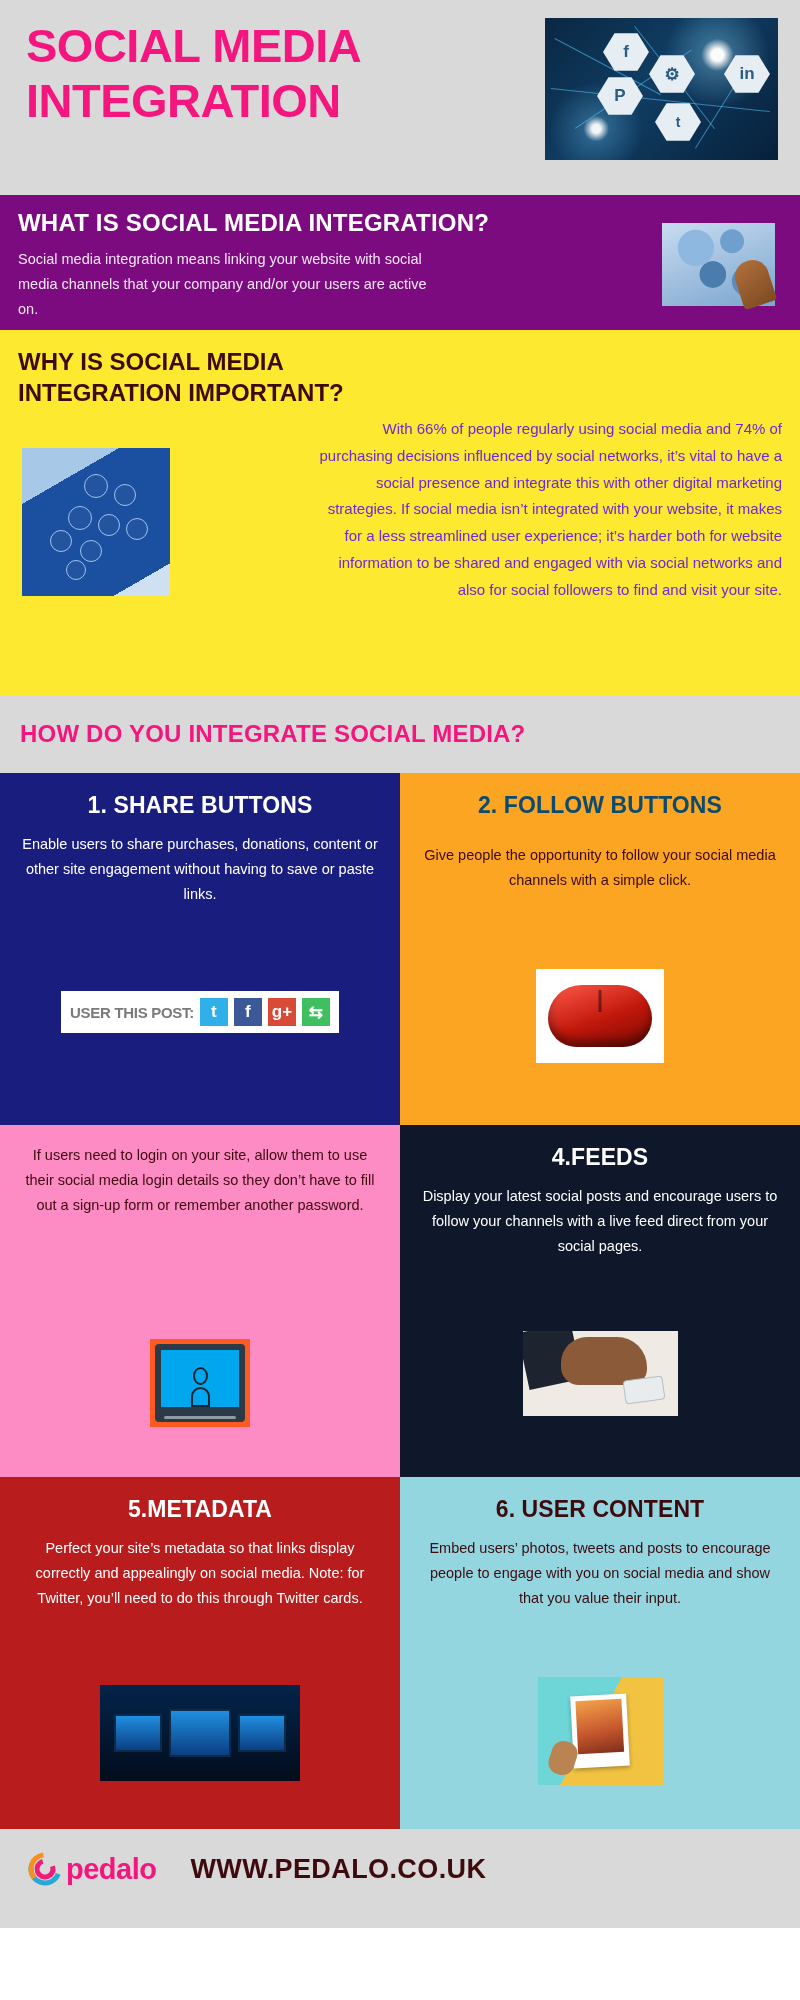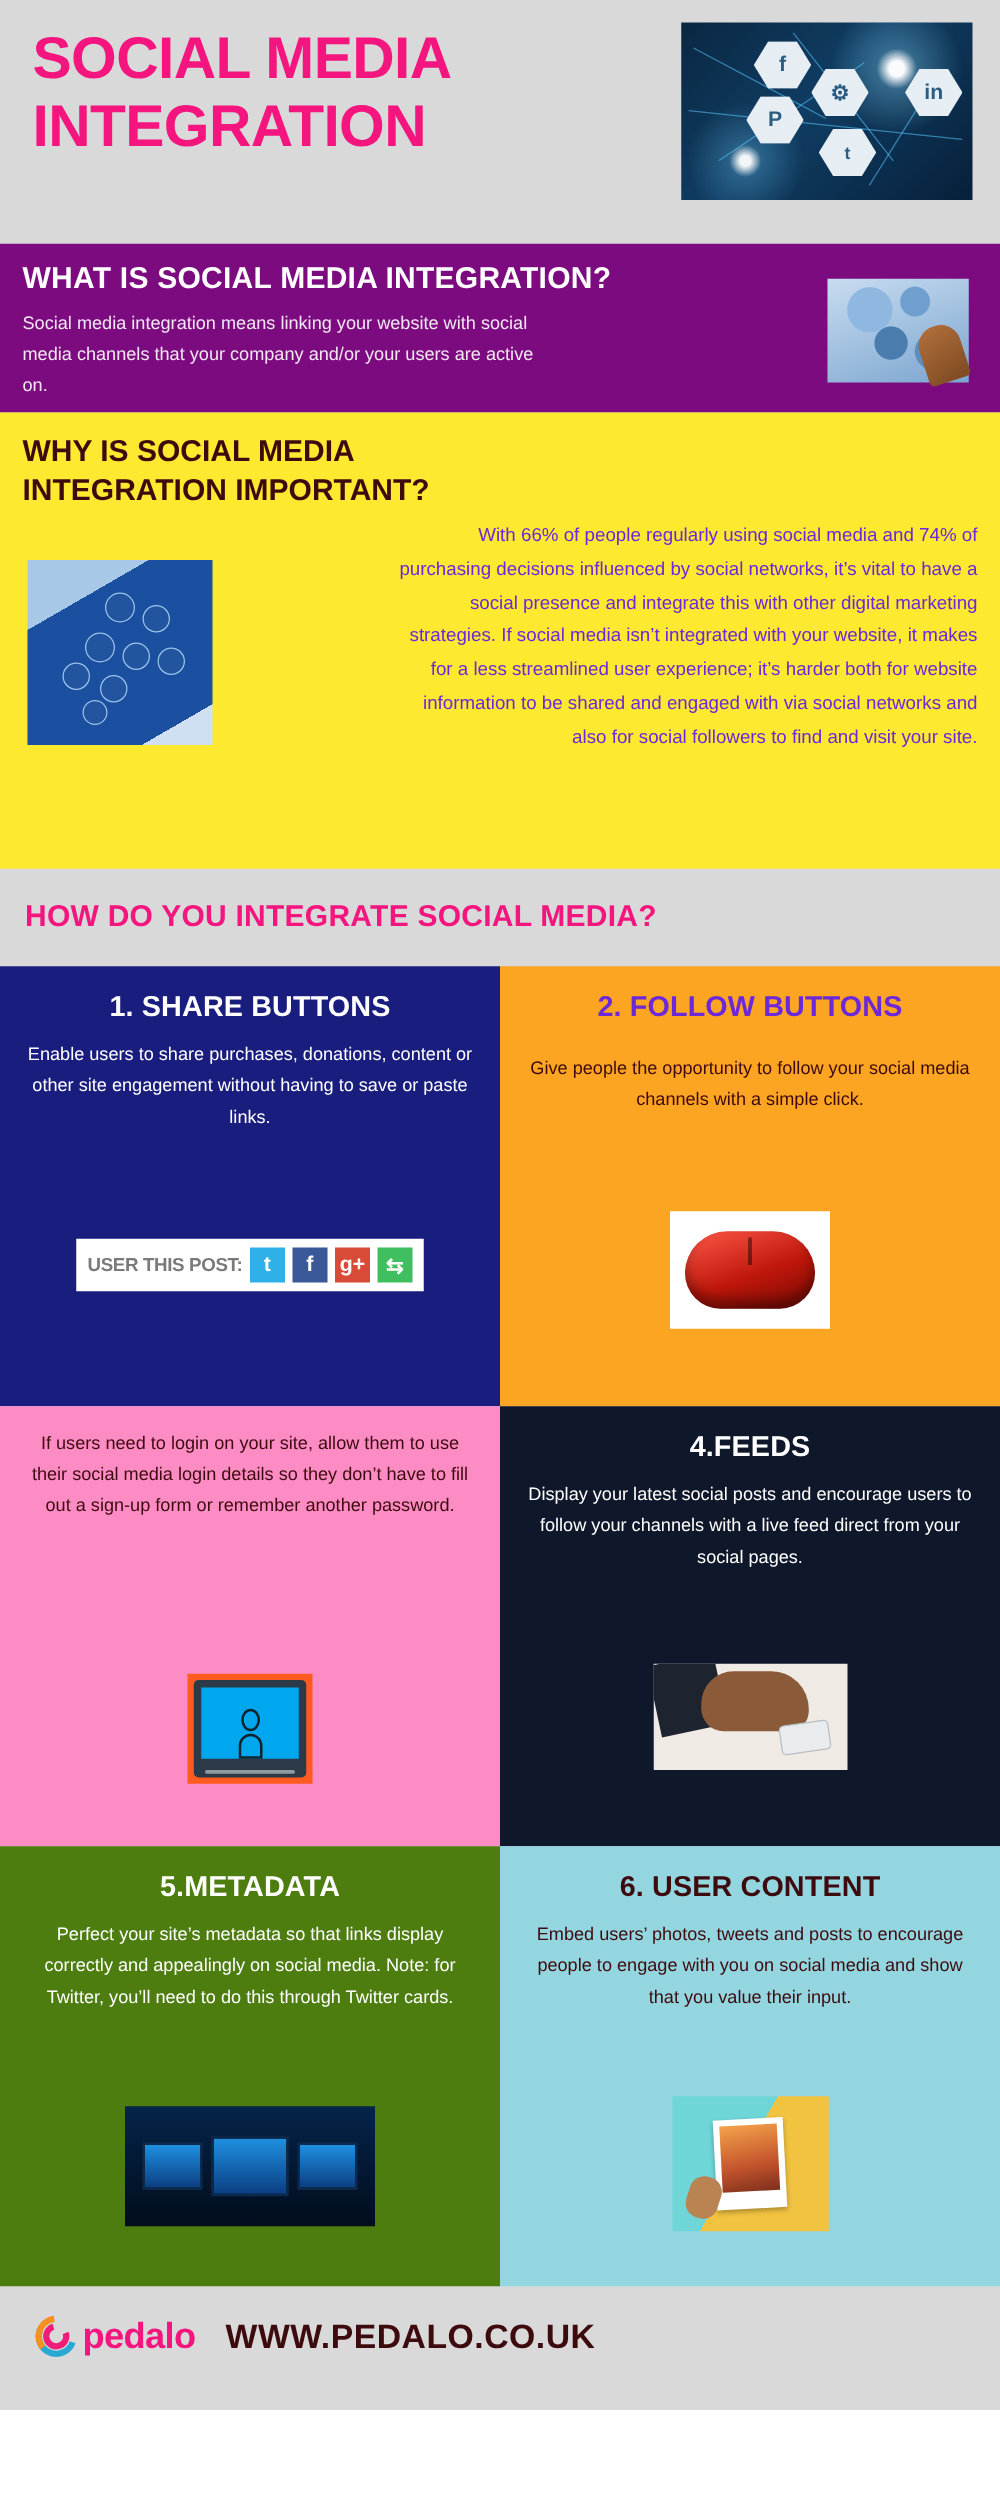--- a/index.html
+++ b/index.html
@@ -165,26 +165,26 @@
     margin-bottom: 13px;
     letter-spacing: 0.1px;
   }
   .card p {
     font-size: 14.5px;
     line-height: 1.72;
   }
   .c1 { background: #191d7e; color: #fff; }
   .c1 h3 { color: #ffffff; }
   .c2 { background: #fba522; color: #3d0a0e; }
-  .c2 h3 { color: #6d28d9; }
+  .c2 h3 { color: #0c4a6e; }
   .c3 { background: #fd8cc4; color: #3d0a0e; }
   .c3 h3 { color: #3d0a0e; }
   .c4 { background: #0f172a; color: #ffffff; }
   .c4 h3 { color: #ffffff; }
-  .c5 { background: #4d7c0f; color: #ffffff; }
+  .c5 { background: #b91c1c; color: #ffffff; }
   .c5 h3 { color: #ffffff; }
   .c6 { background: #94d6e0; color: #3d0a0e; }
   .c6 h3 { color: #3d0a0e; }
   .card .media { position: absolute; left: 0; right: 0; display: flex; justify-content: center; }
   
   .share-widget {
     background: #ffffff;
     display: inline-flex;
     align-items: center;
     padding: 7px 9px;
@@ -280,21 +280,21 @@
   }
   .polaroid-img { width: 100%; height: 100%; background: linear-gradient(170deg,#f3a24b,#c4542c 60%,#7d2f1c); }
   .polaroid-wrap .thumb { position: absolute; left: 12px; bottom: 10px; width: 26px; height: 34px; background: #b98352; border-radius: 12px; transform: rotate(18deg); }
   
   .footer {
     height: 80px;
     background: #d9d9d9;
     display: flex;
     align-items: center;
     padding-left: 28px;
-    gap: 24px;
+    gap: 34px;
   }
   .logo { display: flex; align-items: center; gap: 4px; }
   .logo-mark { width: 34px; height: 34px; position: relative; }
   .logo-text { color: #f4157f; font-size: 29px; font-weight: bold; letter-spacing: -0.5px; }
   .footer-url { color: #3d0a0e; font-size: 27px; font-weight: bold; letter-spacing: 0.4px; }
 </style>
 </head>
 <body>
 
 <div class="poster">

